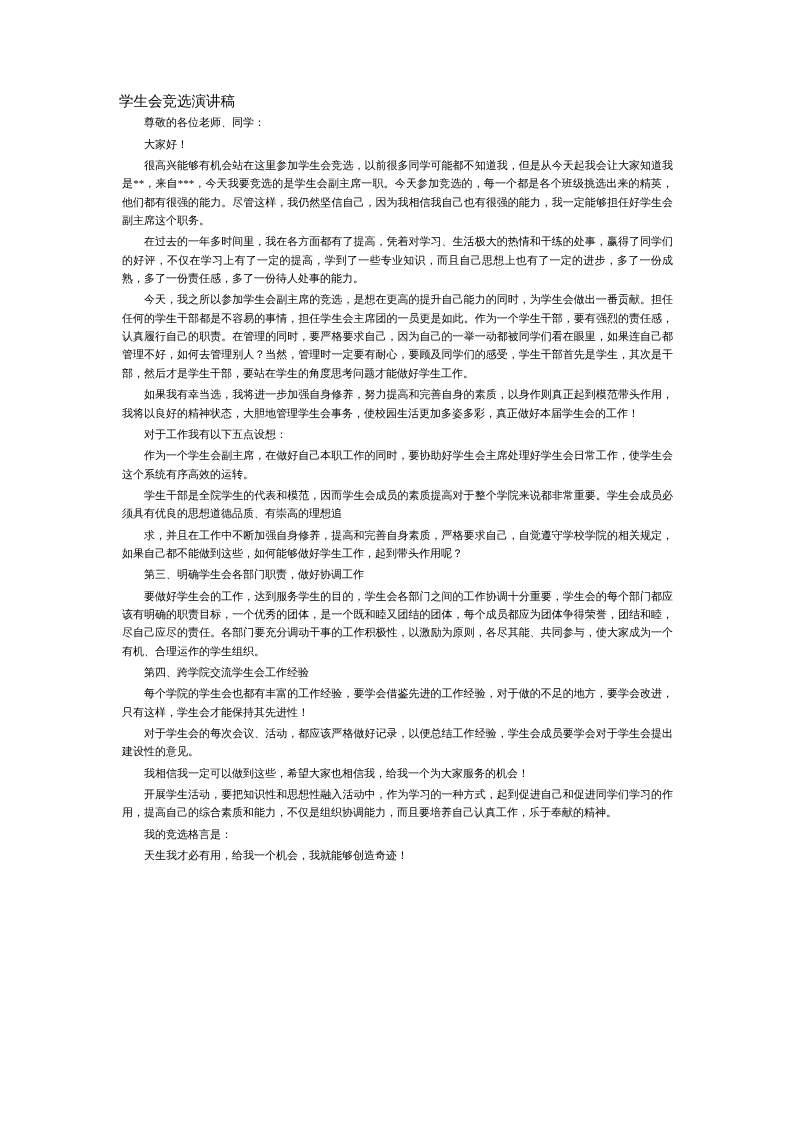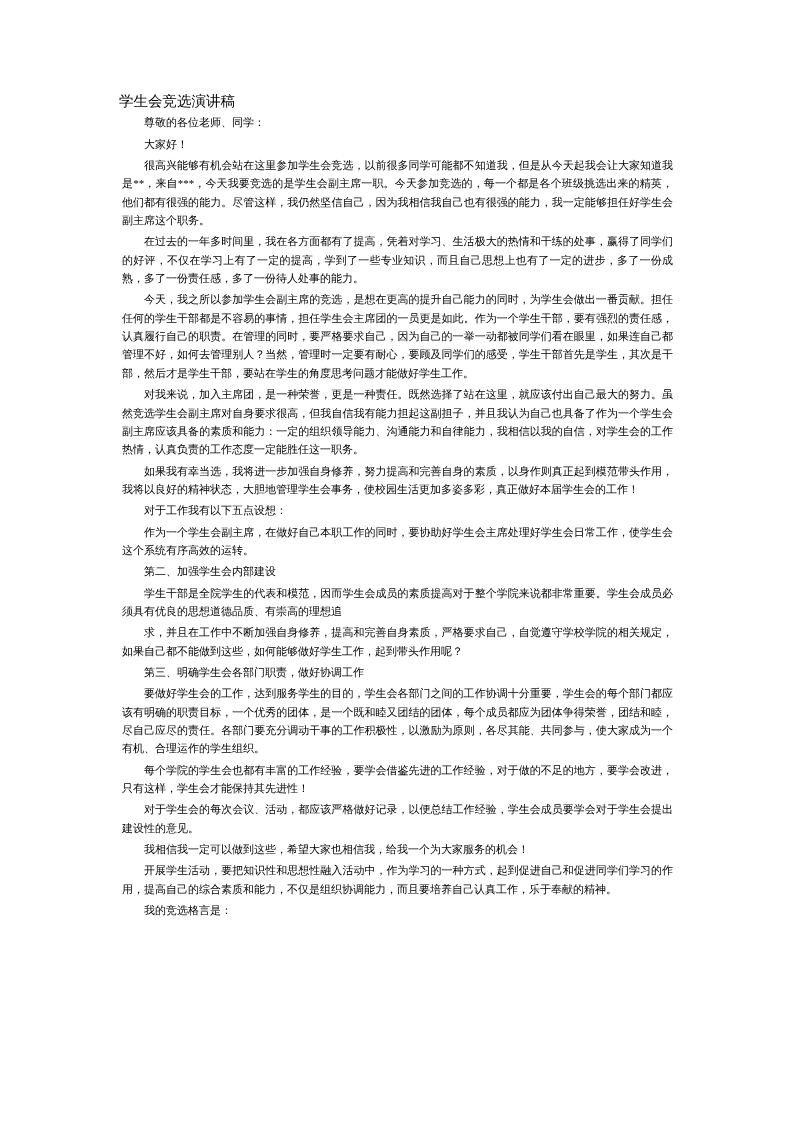--- a/index.html
+++ b/index.html
@@ -38,28 +38,28 @@
 <body>
 
 <div class="page">
   <h1 class="doc-title">学生会竞选演讲稿</h1>
   <div class="doc-body">
     <p>尊敬的各位老师、同学：</p>
     <p>大家好！</p>
     <p>很高兴能够有机会站在这里参加学生会竞选，以前很多同学可能都不知道我，但是从今天起我会让大家知道我是**，来自***，今天我要竞选的是学生会副主席一职。今天参加竞选的，每一个都是各个班级挑选出来的精英，他们都有很强的能力。尽管这样，我仍然坚信自己，因为我相信我自己也有很强的能力，我一定能够担任好学生会副主席这个职务。</p>
     <p>在过去的一年多时间里，我在各方面都有了提高，凭着对学习、生活极大的热情和干练的处事，赢得了同学们的好评，不仅在学习上有了一定的提高，学到了一些专业知识，而且自己思想上也有了一定的进步，多了一份成熟，多了一份责任感，多了一份待人处事的能力。</p>
     <p>今天，我之所以参加学生会副主席的竞选，是想在更高的提升自己能力的同时，为学生会做出一番贡献。担任任何的学生干部都是不容易的事情，担任学生会主席团的一员更是如此。作为一个学生干部，要有强烈的责任感，认真履行自己的职责。在管理的同时，要严格要求自己，因为自己的一举一动都被同学们看在眼里，如果连自己都管理不好，如何去管理别人？当然，管理时一定要有耐心，要顾及同学们的感受，学生干部首先是学生，其次是干部，然后才是学生干部，要站在学生的角度思考问题才能做好学生工作。</p>
-    <p>对我来说，加入主席团，是一种荣誉，更是一种责任。既然选择了站在这里，就应该付出自己最大的努力。虽然竞选学生会副主席对自身要求很高，但我自信我有能力担起这副担子，并且我认为自己也具备了作为一个学生会副主席应该具备的素质和能力：一定的组织领导能力、沟通能力和自律能力，我相信以我的自信，对学生会的工作热情，认真负责的工作态度一定能胜任这一职务。</p>
     <p>如果我有幸当选，我将进一步加强自身修养，努力提高和完善自身的素质，以身作则真正起到模范带头作用，我将以良好的精神状态，大胆地管理学生会事务，使校园生活更加多姿多彩，真正做好本届学生会的工作！</p>
     <p>对于工作我有以下五点设想：</p>
     <p>作为一个学生会副主席，在做好自己本职工作的同时，要协助好学生会主席处理好学生会日常工作，使学生会这个系统有序高效的运转。</p>
-    <p>第二、加强学生会内部建设</p>
     <p>学生干部是全院学生的代表和模范，因而学生会成员的素质提高对于整个学院来说都非常重要。学生会成员必须具有优良的思想道德品质、有崇高的理想追</p>
     <p>求，并且在工作中不断加强自身修养，提高和完善自身素质，严格要求自己，自觉遵守学校学院的相关规定，如果自己都不能做到这些，如何能够做好学生工作，起到带头作用呢？</p>
     <p>第三、明确学生会各部门职责，做好协调工作</p>
     <p>要做好学生会的工作，达到服务学生的目的，学生会各部门之间的工作协调十分重要，学生会的每个部门都应该有明确的职责目标，一个优秀的团体，是一个既和睦又团结的团体，每个成员都应为团体争得荣誉，团结和睦，尽自己应尽的责任。各部门要充分调动干事的工作积极性，以激励为原则，各尽其能、共同参与，使大家成为一个有机、合理运作的学生组织。</p>
+    <p>第四、跨学院交流学生会工作经验</p>
     <p>每个学院的学生会也都有丰富的工作经验，要学会借鉴先进的工作经验，对于做的不足的地方，要学会改进，只有这样，学生会才能保持其先进性！</p>
     <p>对于学生会的每次会议、活动，都应该严格做好记录，以便总结工作经验，学生会成员要学会对于学生会提出建设性的意见。</p>
     <p>我相信我一定可以做到这些，希望大家也相信我，给我一个为大家服务的机会！</p>
     <p>开展学生活动，要把知识性和思想性融入活动中，作为学习的一种方式，起到促进自己和促进同学们学习的作用，提高自己的综合素质和能力，不仅是组织协调能力，而且要培养自己认真工作，乐于奉献的精神。</p>
     <p>我的竞选格言是：</p>
+    <p>天生我才必有用，给我一个机会，我就能够创造奇迹！</p>
   </div>
 </div>
 
 </body></html>

